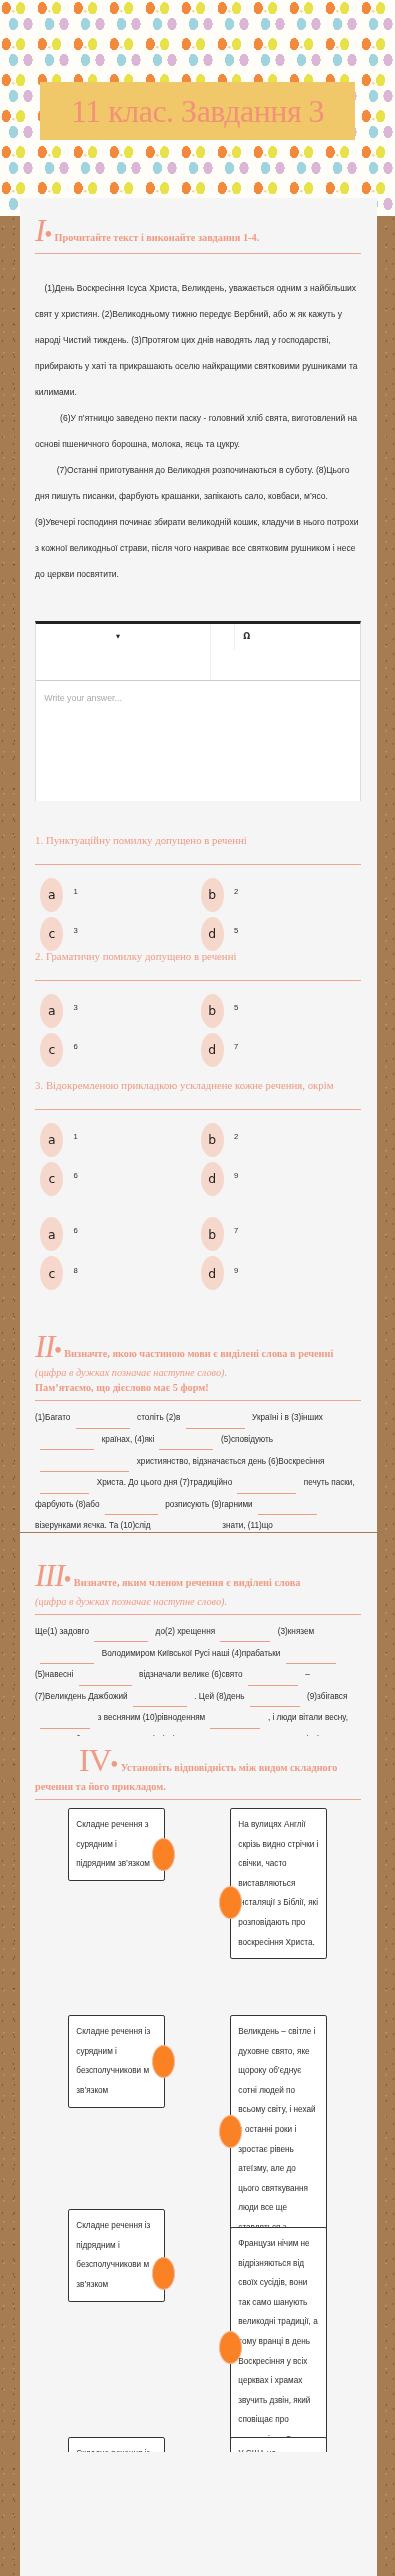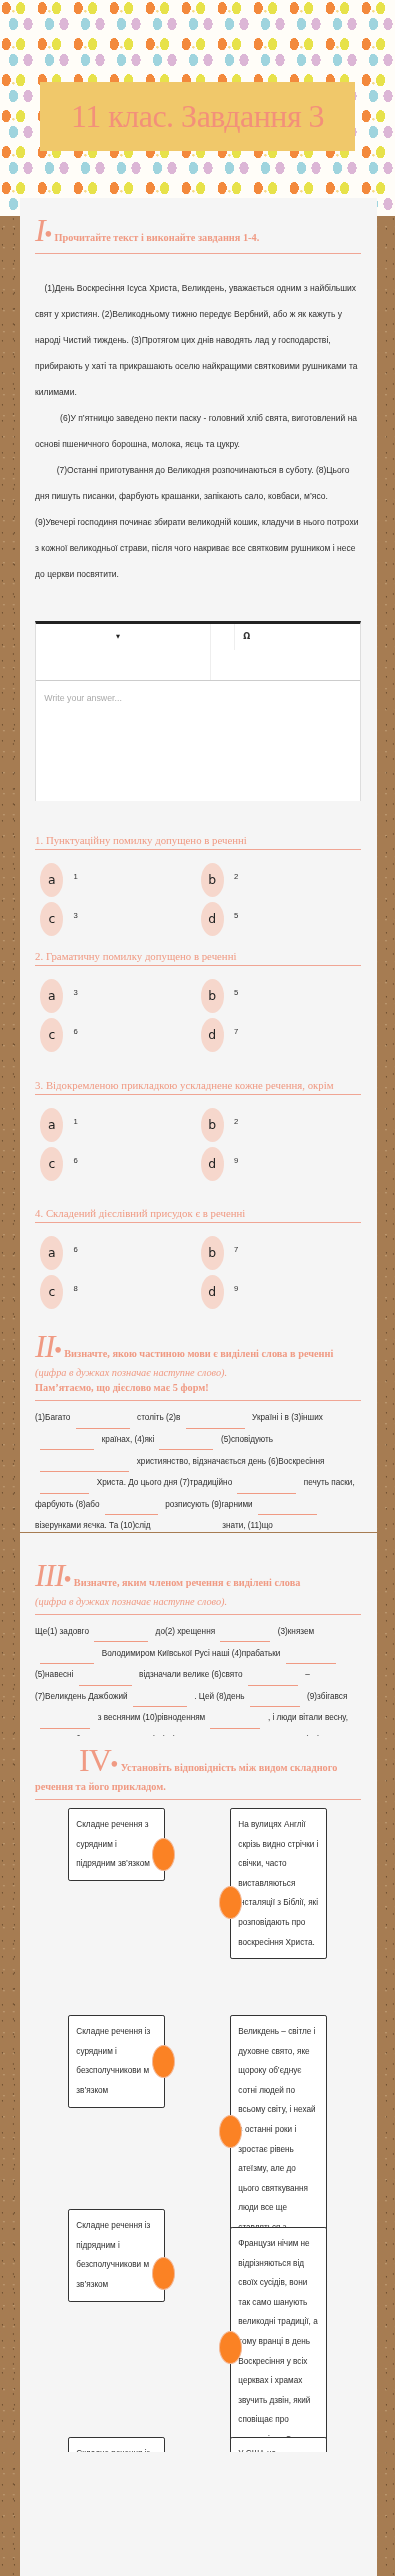--- a/index.html
+++ b/index.html
@@ -22,21 +22,21 @@
       radial-gradient(ellipse 4.6px 6.2px at 20.6px 8.2px, #e7e24a 98%, transparent 100%),
       radial-gradient(ellipse 4.6px 6.2px at 13.4px 24px, #9fd4de 98%, transparent 100%),
       radial-gradient(ellipse 4.6px 6.2px at 28px 24px, #dcb6d6 98%, transparent 100%),
       radial-gradient(circle at 13.4px 11.3px, #f7d98a 0 1px, transparent 1.5px);
     background-size: 36px 36px;
     position: relative;
   }
   .banner-title-box {
     position: absolute;
     left: 40px; top: 82px;
-    width: 315px; height: 69px;
+    width: 315px; height: 58px;
     background: #f0c86a;
     display: flex; align-items: center; justify-content: center;
   }
   .banner-title {
     font-family: "Liberation Serif", serif;
     font-size: 32px;
     color: #f3907a;
     letter-spacing: -0.5px;
   }
   .page { position: relative; width: 396px; height: 2948px; }
@@ -65,21 +65,21 @@
     font-size: 8.5px;
     line-height: 26px;
     color: #2d2d2d;
     font-family: "Liberation Sans", sans-serif;
   }
   .q-title {
     font-family: "Liberation Serif", serif;
     color: #f09a83;
     font-size: 10.8px;
     line-height: 1.5;
-    padding-bottom: 1px;
+    padding-bottom: 16px;
     border-bottom: 0.5px solid #f0a594;
   }
   .options {
     display: grid;
     grid-template-columns: 1fr 1fr;
     row-gap: 4.1px;
     margin-top: 12.4px;
     padding-left: 5.2px;
   }
   .option { display: flex; align-items: flex-start; cursor: pointer; min-height: 35px; }
@@ -244,21 +244,20 @@
             <div class="letter">c</div>
             <div class="opt-text short">6</div>
           </div>
         <div class="option">
             <div class="letter">d</div>
             <div class="opt-text short">9</div>
           </div>
       </div>
     </div>
     <div style="position:absolute; top:404px; left:15.5px; right:15.5px;">
-      <div class="q-title">4. Складений дієслівний присудок є в реченні</div>
       <div class="options">
         <div class="option">
             <div class="letter">a</div>
             <div class="opt-text short">6</div>
           </div>
         <div class="option">
             <div class="letter">b</div>
             <div class="opt-text short">7</div>
           </div>
         <div class="option">

